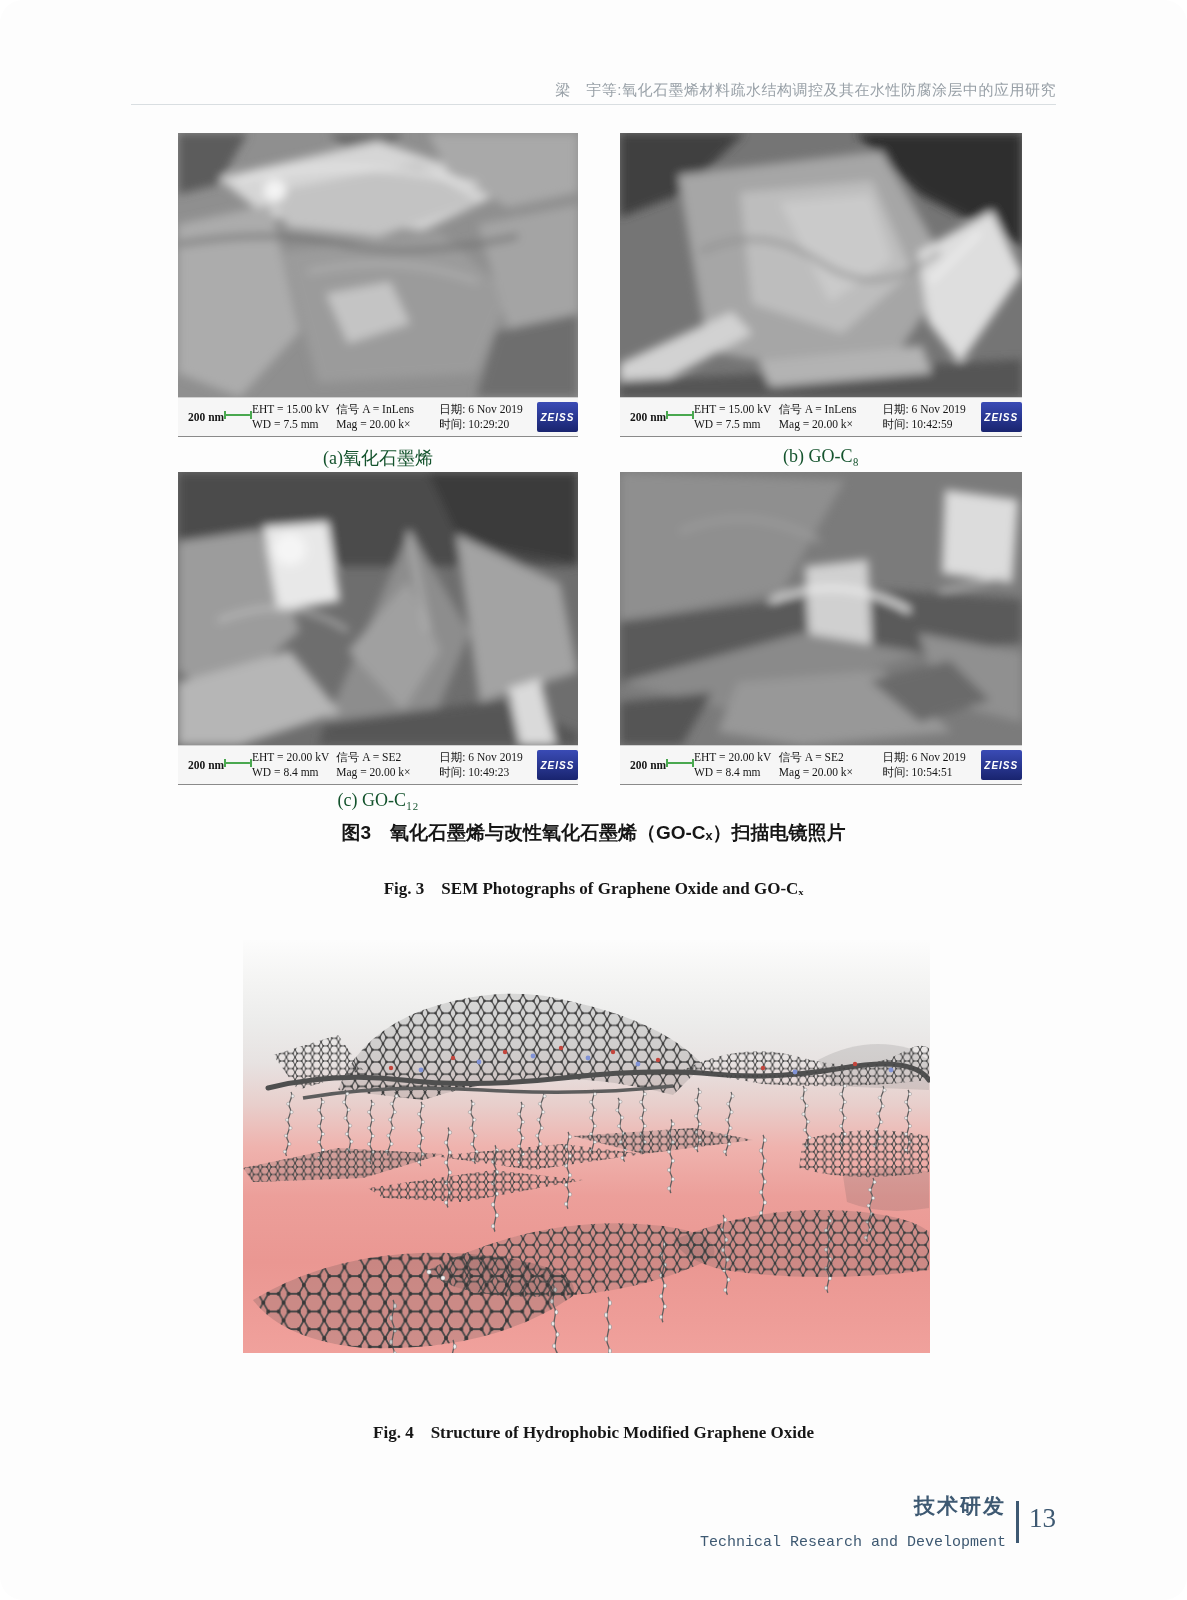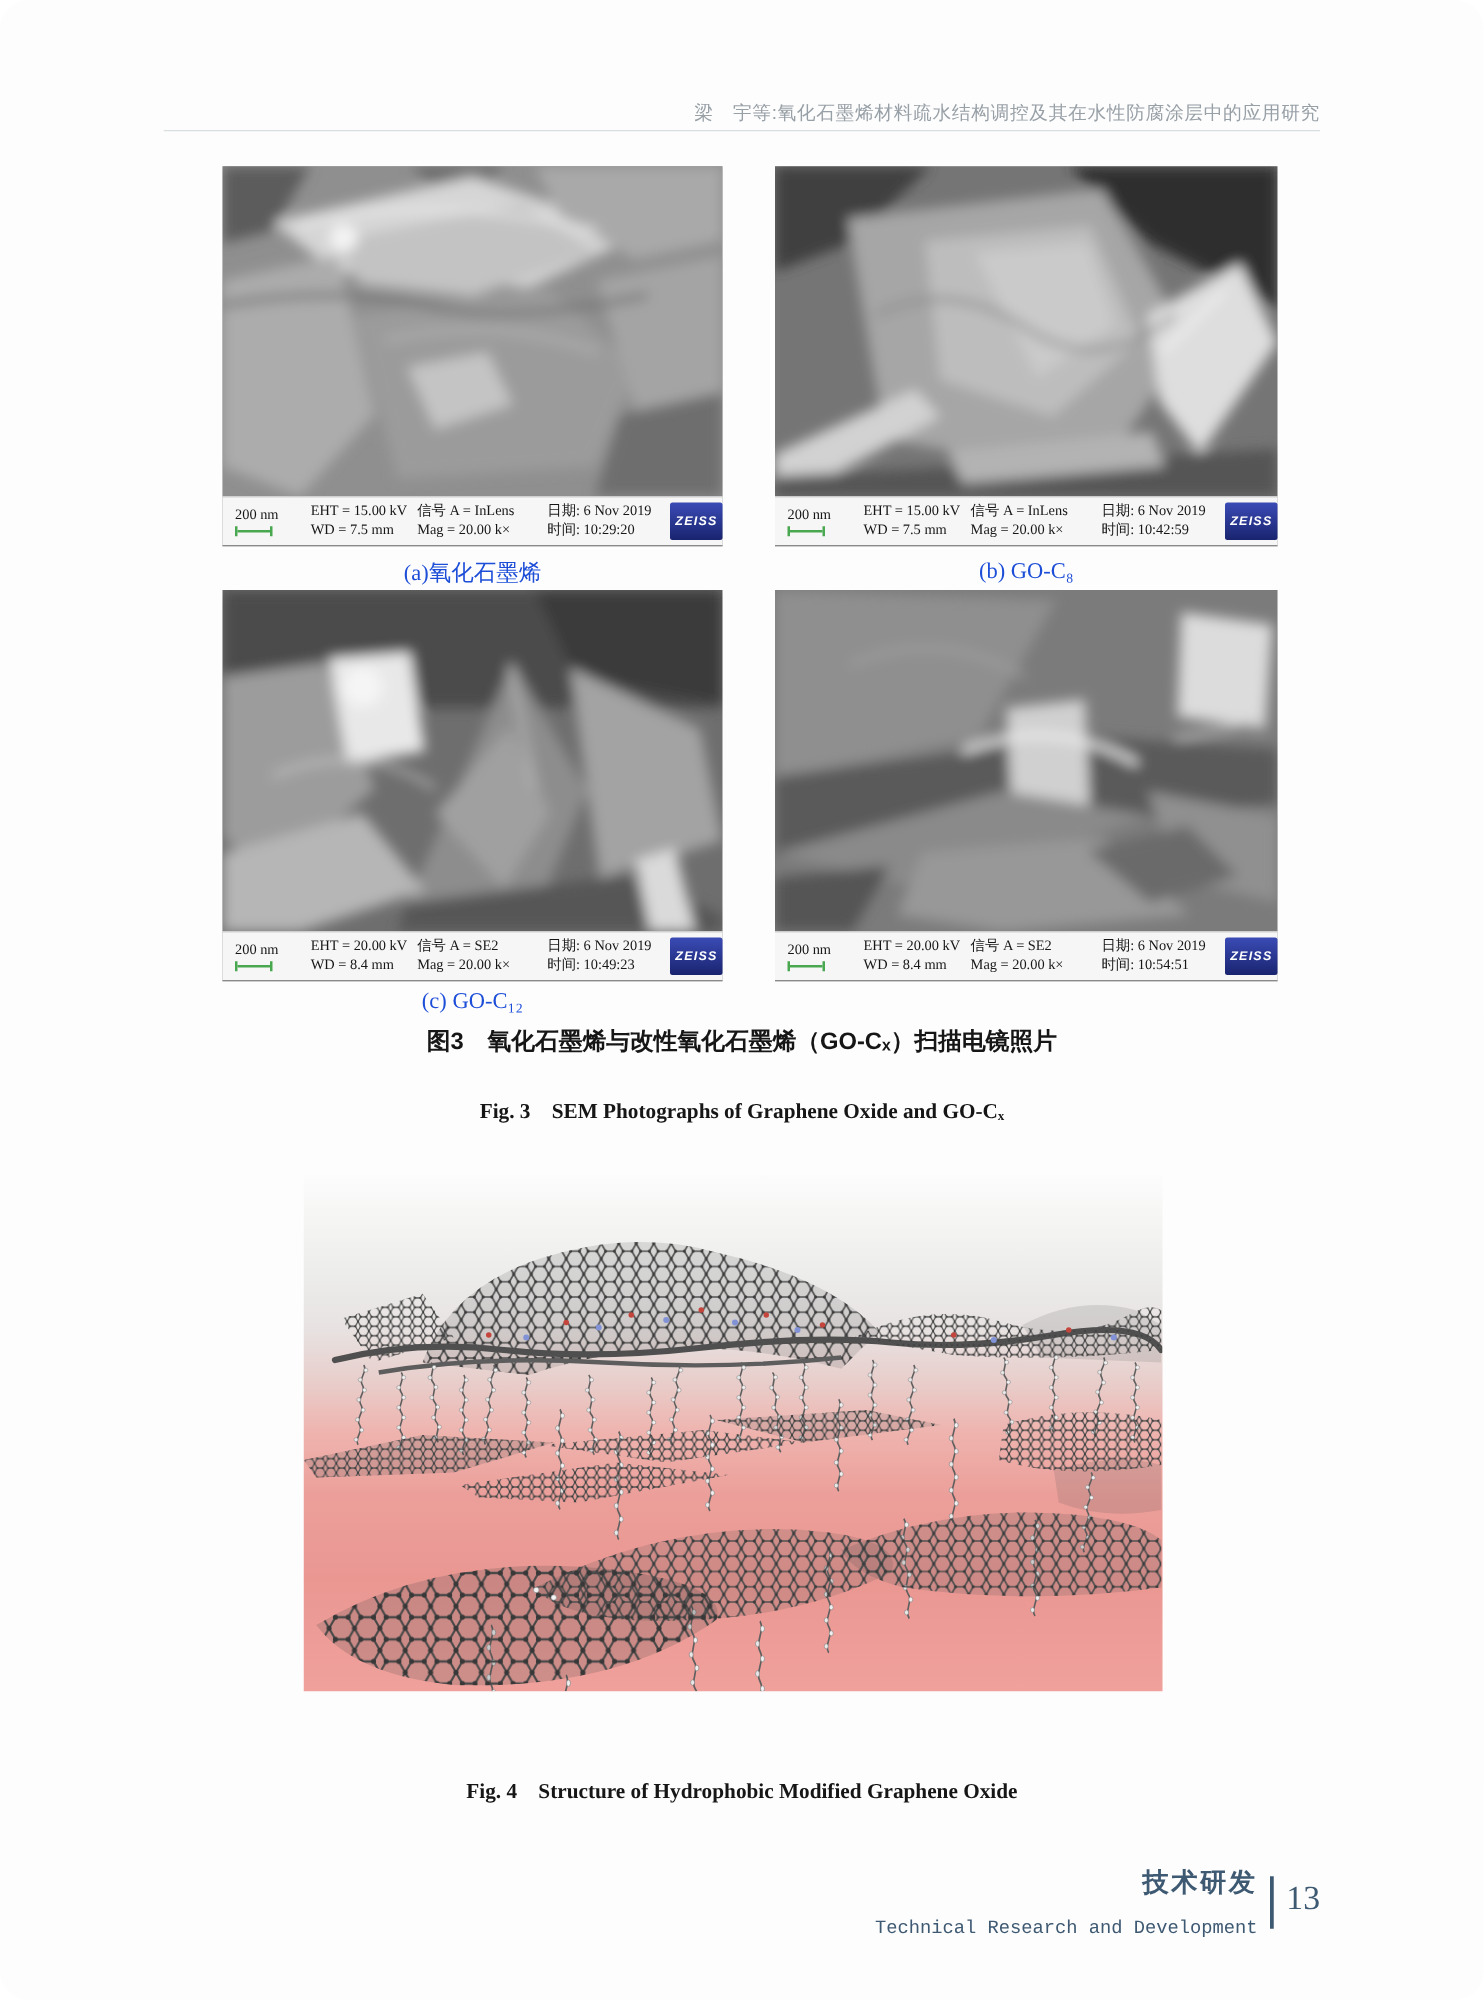--- a/index.html
+++ b/index.html
@@ -28,41 +28,41 @@
   .sem-image { flex:1; position:relative; overflow:hidden; }
   .sem-image svg { display:block; width:100%; height:100%; }
 
   .sem-metabar {
     height:38px; background:#f6f6f6; border-top:1px solid #cfcfcf;
     border-bottom:1px solid #8a8a8a;
     display:flex; align-items:center;
     font-size:11.5px; line-height:1.3; color:#161616;
     font-family:"Liberation Serif", serif; white-space:nowrap;
   }
-  .meta-scale { width:64px; padding-left:10px; display:flex; flex-direction:column; }
+  .meta-scale { width:64px; padding-left:10px; display:flex; flex-direction:row;font-weight:bold; }
   .scalebar {
     width:26px; height:8px; margin-top:1px;
     border-left:2px solid #49a84f; border-right:2px solid #49a84f;
     background:linear-gradient(#49a84f,#49a84f) center / 100% 2px no-repeat;
   }
   .meta-col { display:flex; flex-direction:column; }
   .meta-col.c1 { width:90px; }
   .meta-col.c2 { width:110px; }
   .meta-col.c3 { width:102px; }
   .zeiss-logo {
     width:44px; height:30px; margin-left:2px; border-radius:2px;
     background:linear-gradient(180deg,#3a4bb5 0%,#19246f 100%);
     color:#ffffff; font-family:"Liberation Sans", sans-serif;
     font-weight:bold; font-style:italic; font-size:10px; letter-spacing:1px;
     display:flex; align-items:center; justify-content:center;
   }
 
   .panel-caption {
     position:absolute; text-align:center;
-    font-size:18px; color:#1d4ed8; font-family:"Liberation Serif", serif;
+    font-size:18px; color:#14532d; font-family:"Liberation Serif", serif;
   }
 
   
   .figcap-zh {
     position:absolute; left:0; width:1187px; text-align:center;
     font-family:"Liberation Sans", sans-serif; font-weight:bold;
     font-size:19px; color:#161616;
   }
   .figcap-en {
     position:absolute; left:0; width:1187px; text-align:center;

